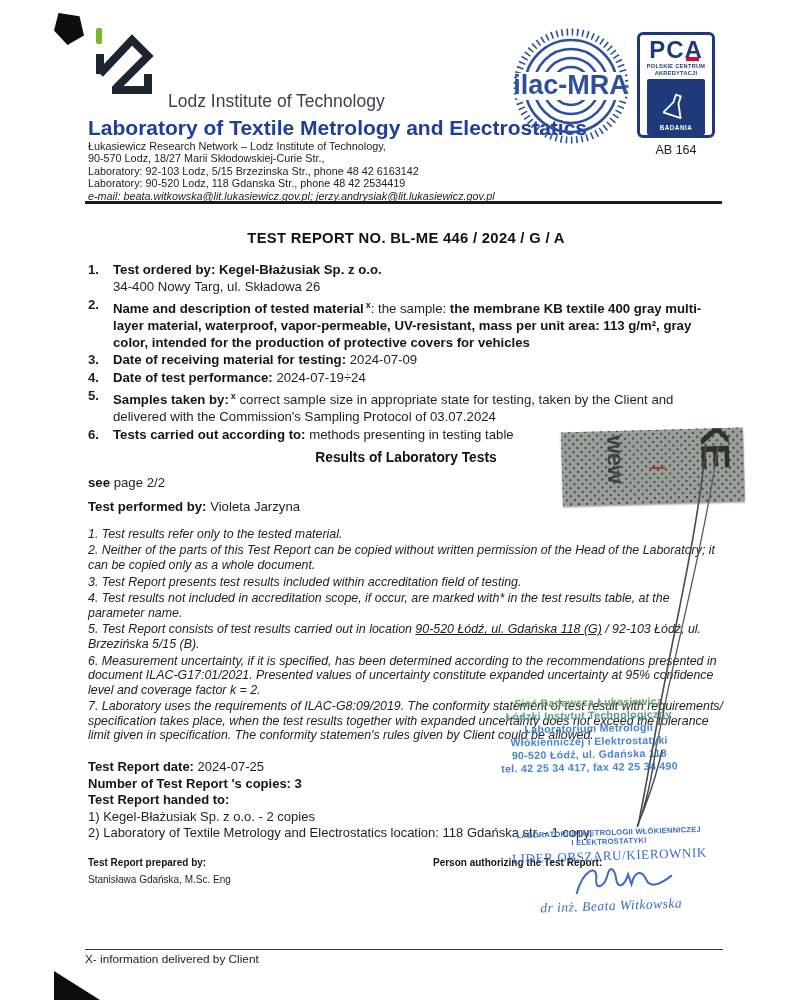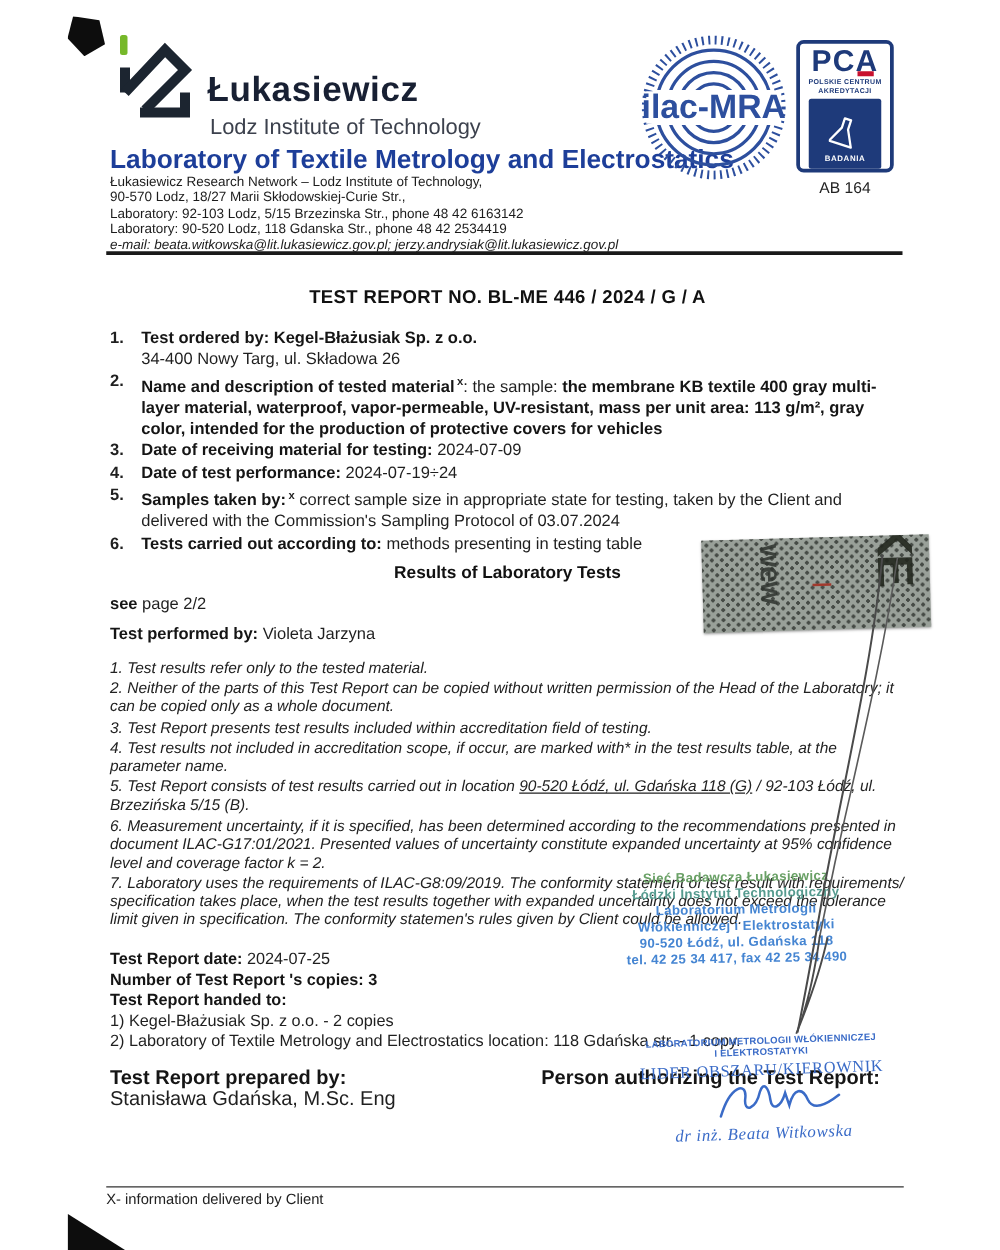--- a/index.html
+++ b/index.html
@@ -49,21 +49,21 @@
   .results-heading { text-align:center; font-size:13.8px; font-weight:700; margin:6px 0 10px; color:#111; }
   .see-line { font-size:13.2px; margin-bottom:9px; }
   .performed-line { font-size:13.2px; margin-bottom:13px; }
 
   .note { font-style:italic; font-size:12.4px; line-height:14.6px; color:#222; margin-bottom:2px; }
   .note .u { text-decoration:underline;margin-top:48px; }
 
   .meta { margin-top:16px; font-size:13px; line-height:16px; }
   .meta div { margin-bottom:0.5px; }
 
-  .signoff { margin-top:14px; display:flex; font-size:16px; line-height:16.5px; }
+  .signoff { margin-top:14px; display:flex; font-size:10px; line-height:16.5px; }
   .signoff-left { width:345px; flex:none; }
   .signoff-right { flex:1; }
 
   
   .fabric { position:absolute; left:562px; top:430px; width:182px; height:74px;
     transform:rotate(-1.6deg); background:#99a099; overflow:hidden; z-index:4;
     background-image:
       radial-gradient(circle, #464b46 1.3px, transparent 1.6px),
       radial-gradient(circle, #464b46 1.3px, transparent 1.6px);
     background-size:8px 8px; background-position:0 0, 4px 4px;
@@ -106,21 +106,20 @@
   <div class="logo-icon">
     <svg width="72" height="80" viewBox="0 0 72 80">
       <rect x="8" y="2" width="6" height="16" rx="2" fill="#76b82a"></rect>
       <g fill="none" stroke="#1c2530" stroke-width="8" stroke-linejoin="miter">
         <path d="M12 28 L12 48"></path>
         <path d="M12 48 L44 14 L60 30 L28 62"></path>
         <path d="M24 64 L60 64 L60 48"></path>
       </g>
     </svg>
   </div>
-  <div class="brand">Łukasiewicz</div>
   <div class="brand-sub">Lodz Institute of Technology</div>
   <div class="lab-title">Laboratory of Textile Metrology and Electrostatics</div>
 
   <div class="address">
     <div>Łukasiewicz Research Network – Lodz Institute of Technology,</div>
     <div>90-570 Lodz, 18/27 Marii Skłodowskiej-Curie Str.,</div>
     <div>Laboratory: 92-103 Lodz, 5/15 Brzezinska Str., phone 48 42 6163142</div>
     <div>Laboratory: 90-520 Lodz, 118 Gdanska Str., phone 48 42 2534419</div>
     <div class="email">e-mail:  beata.witkowska@lit.lukasiewicz.gov.pl;  jerzy.andrysiak@lit.lukasiewicz.gov.pl</div>
   </div>

